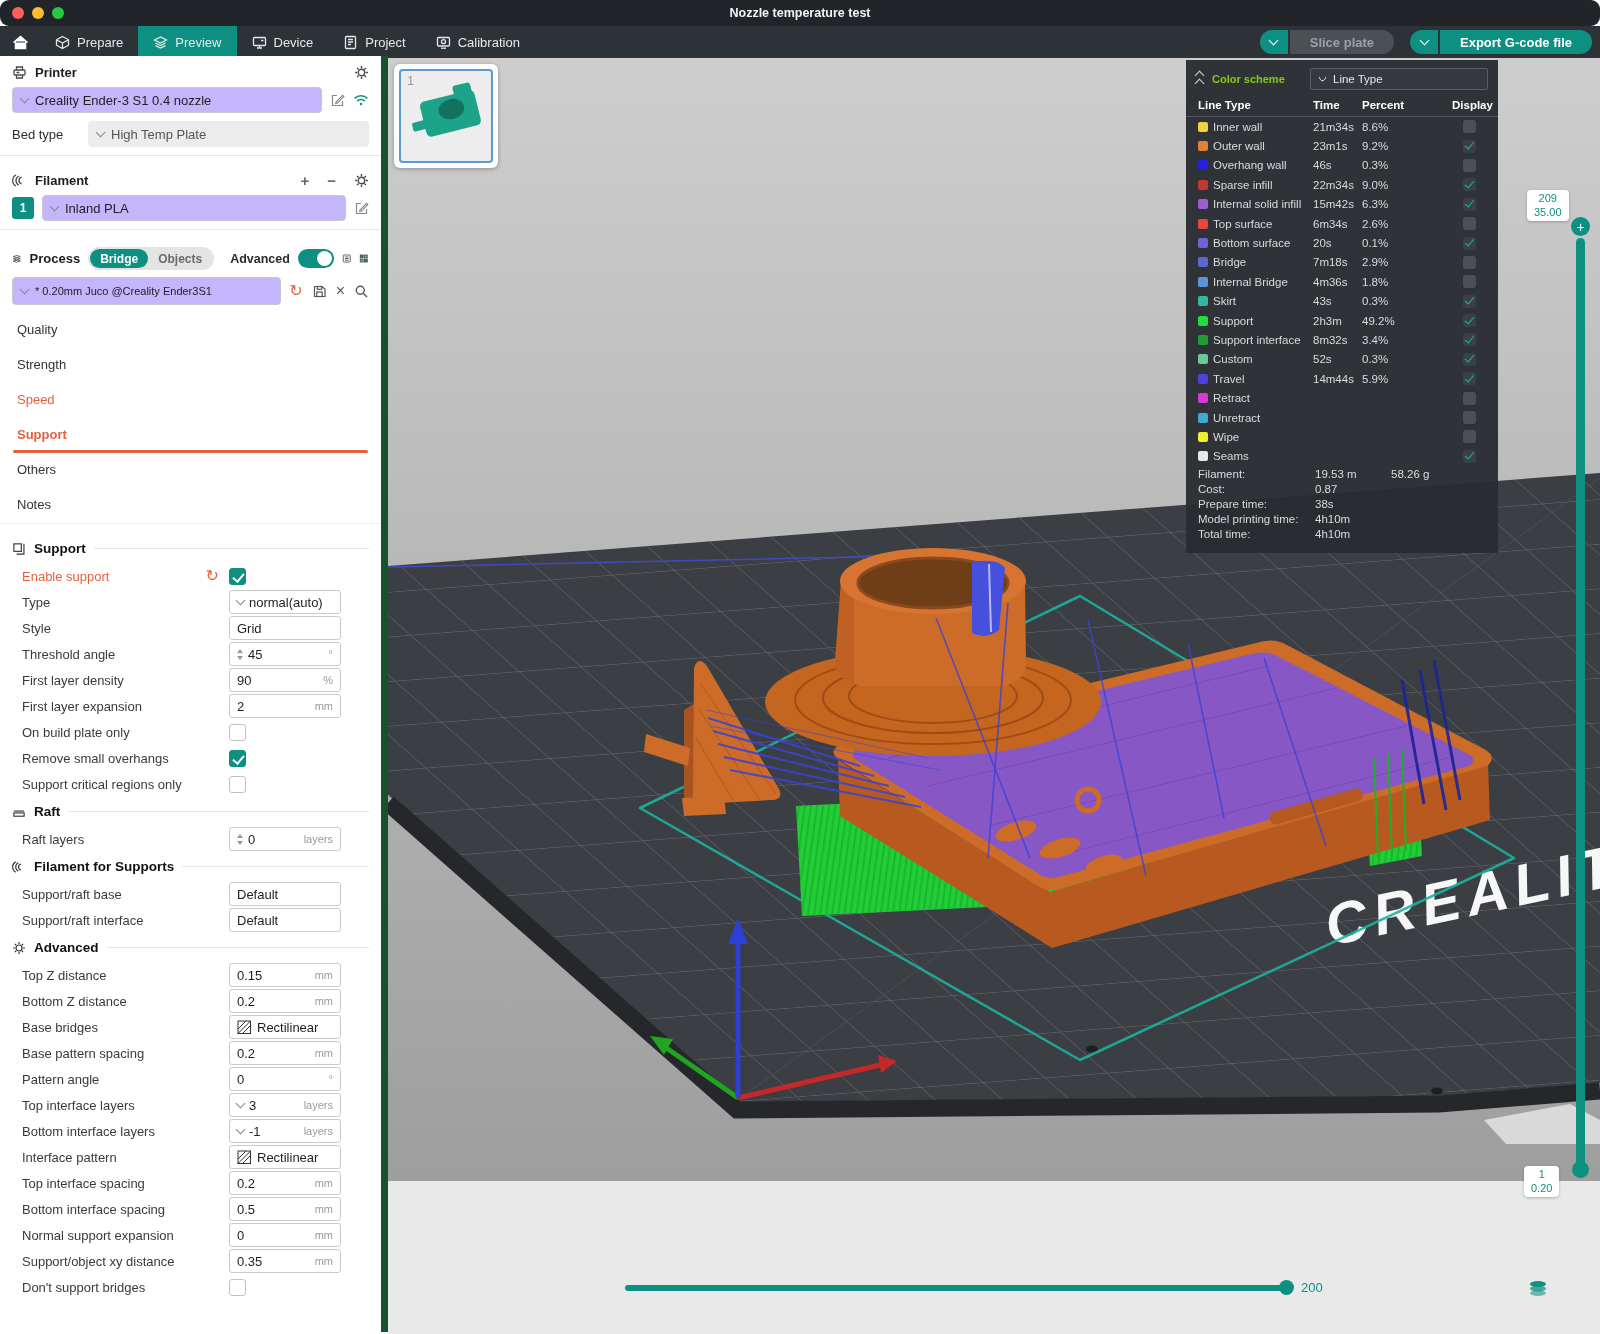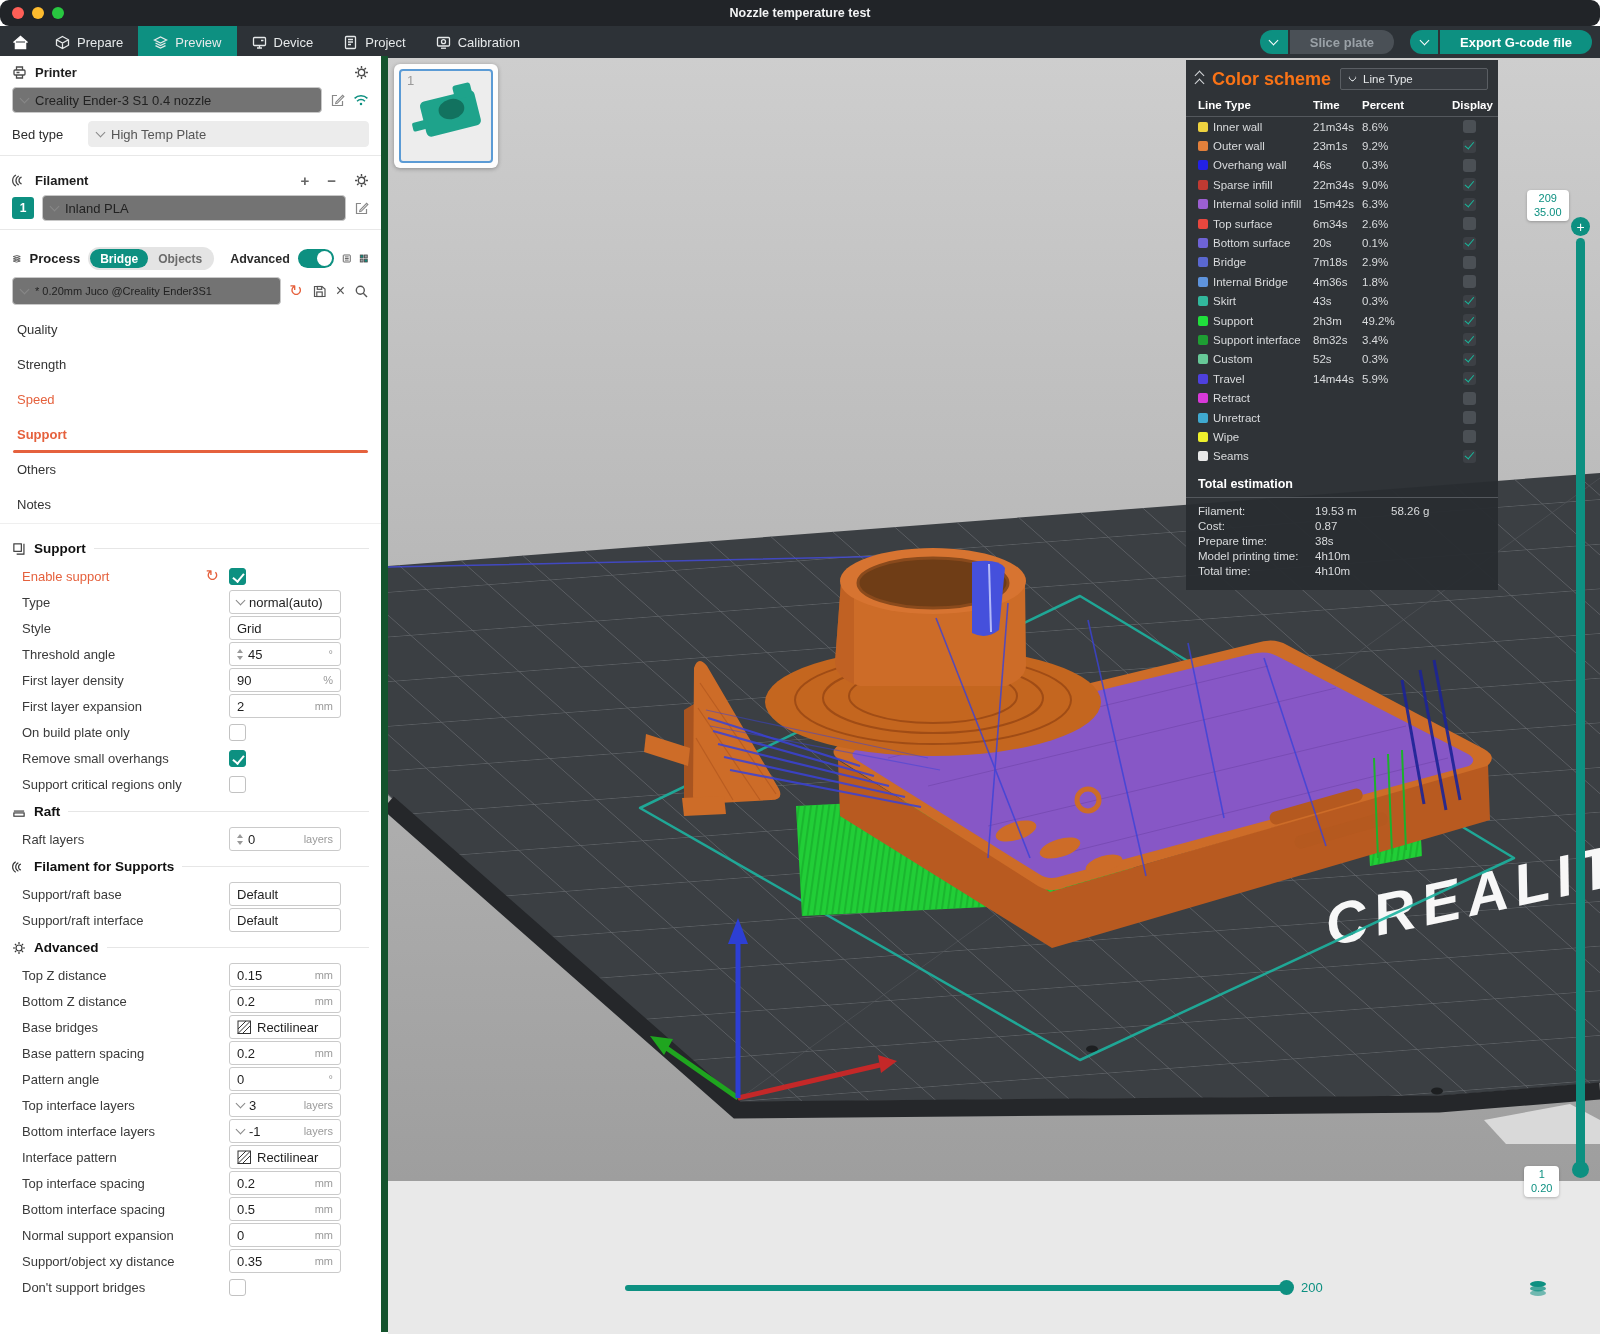--- a/index.html
+++ b/index.html
@@ -30,21 +30,21 @@
 .chev { width:7px; height:7px; border-left:1.6px solid #888; border-bottom:1.6px solid #888; transform:rotate(-45deg); margin-top:-3px; flex:none; }
 .chev.light { border-color:#cfd3d6; }
 
 
 .sidebar { position:absolute; left:0; top:56px; width:388px; height:1276px; background:#fff; border-right:7px solid #14532d; color:#3a3a3a; }
 .sec-head { display:flex; align-items:center; gap:8px; padding:9px 12px 7px; font-weight:bold; color:#1d1d1d; }
 .sec-head svg { stroke:#4a4a4a; fill:none; stroke-width:1.3; }
 .sp { flex:1; }
 .icon-btn { color:#666; font-size:15px; line-height:1; background:none; border:none; }
 .row { display:flex; align-items:center; gap:8px; padding:0 12px; margin-bottom:8px; }
-.select { height:26px; border:1px solid #c8c8c8; border-radius:4px; display:flex; align-items:center; padding:0 8px; gap:7px; flex:1; background:#737373; color:#222; overflow:hidden; white-space:nowrap; }
+.select { height:26px; border:1px solid #c8c8c8; border-radius:4px; display:flex; align-items:center; padding:0 8px; gap:7px; flex:1; background:#c4b5fd; color:#222; overflow:hidden; white-space:nowrap; }
 .select.gray { background:#ececec; border-color:#ececec; color:#555; }
 .bed-label { width:68px; color:#2c2c2c; }
 .divider { height:1px; background:#e8e8e8; margin:2px 0 8px; }
 .slot-badge { width:22px; height:22px; background:#0d9081; color:#fff; font-size:12px; font-weight:bold; display:flex; align-items:center; justify-content:center; border-radius:3px; flex:none; }
 .pill-toggle { display:flex; background:#e4e4e4; border-radius:12px; height:23px; align-items:center; padding:2px; font-size:12px; }
 .pill { padding:0 10px; height:19px; border-radius:10px; display:flex; align-items:center; color:#6b6b6b; }
 .pill.on { background:#0d9081; color:#fff; font-weight:bold; }
 .switch { width:36px; height:19px; border-radius:10px; background:#0d9081; position:relative; flex:none; }
 .switch::after { content:""; position:absolute; right:2px; top:2px; width:15px; height:15px; background:#fff; border-radius:50%; }
 .adv-label { font-size:12.5px; color:#2c2c2c; }
@@ -81,21 +81,21 @@
 
 .thumb { position:absolute; left:6px; top:6px; width:104px; height:104px; background:#fdfdfd; border-radius:6px; box-shadow:0 1px 4px rgba(0,0,0,.3); padding:5px; }
 .thumb-inner { width:100%; height:100%; background:#ededed; border:2px solid #5b9bd5; border-radius:4px; position:relative; }
 .thumb-num { position:absolute; top:2px; left:6px; color:#9a9a9a; font-size:13px; }
 
 
 .legend { position:absolute; left:798px; top:2px; width:312px; background:rgba(41,45,49,0.96); color:#d9dbdd; font-size:11.5px; padding-bottom:12px; }
 .lg-head { display:flex; align-items:center; gap:9px; padding:8px 10px 7px; }
 .dblchev { display:flex; flex-direction:column; gap:1px; }
 .dblchev i { display:block; width:7px; height:7px; border-left:1.6px solid #d5d8da; border-top:1.6px solid #d5d8da; transform:rotate(45deg); }
-.lg-title { font-weight:bold; color:#f97316; font-size:18px; white-space:nowrap; }
+.lg-title { font-weight:bold; color:#84cc16; font-size:11px; white-space:nowrap; }
 .lg-select { margin-left:auto; width:178px; height:22px; border:1px solid #5a5e63; background:#35393e; border-radius:2px; display:flex; align-items:center; gap:7px; padding:0 8px; color:#e6e8ea; }
 .lg-cols { display:grid; grid-template-columns:115px 49px 90px auto; padding:2px 12px 5px; font-weight:bold; color:#fff; border-bottom:1px solid #54585d; }
 .lg-row { display:grid; grid-template-columns:15px 100px 49px 101px 13px; align-items:center; height:19.4px; padding:0 12px; }
 .sw { width:10px; height:10px; border-radius:2px; }
 .lg-cb { width:13px; height:13px; border-radius:3px; background:#4b5055; position:relative; }
 .lg-cb[data-checked="true"] { background:#3c4045; }
 .lg-cb[data-checked="true"]::after { content:""; position:absolute; left:3.5px; top:0.5px; width:4px; height:7.5px; border-right:1.8px solid #18b89b; border-bottom:1.8px solid #18b89b; transform:rotate(40deg); }
 .lg-total-head { font-weight:bold; color:#fff; font-size:12.5px; padding:11px 12px 6px; border-bottom:1px solid #54585d; margin-bottom:5px; }
 .lg-trow { display:grid; grid-template-columns:117px 76px auto; padding:1.5px 12px; }
 
@@ -833,21 +833,20 @@
         <span class="lg-cb" data-checked="false"></span>
       </div>
     <div class="lg-row">
         <span class="sw" style="background: rgb(232, 232, 232);"></span>
         <span>Seams</span>
         <span></span>
         <span></span>
         <span class="lg-cb" data-checked="true"></span>
       </div>
 
-    <div class="lg-total-head">Total estimation</div>
     <div class="lg-trow">
         <span>Filament:</span>
         <span>19.53 m</span>
         <span>58.26 g</span>
       </div>
     <div class="lg-trow">
         <span>Cost:</span>
         <span>0.87</span>
         <span></span>
       </div>

